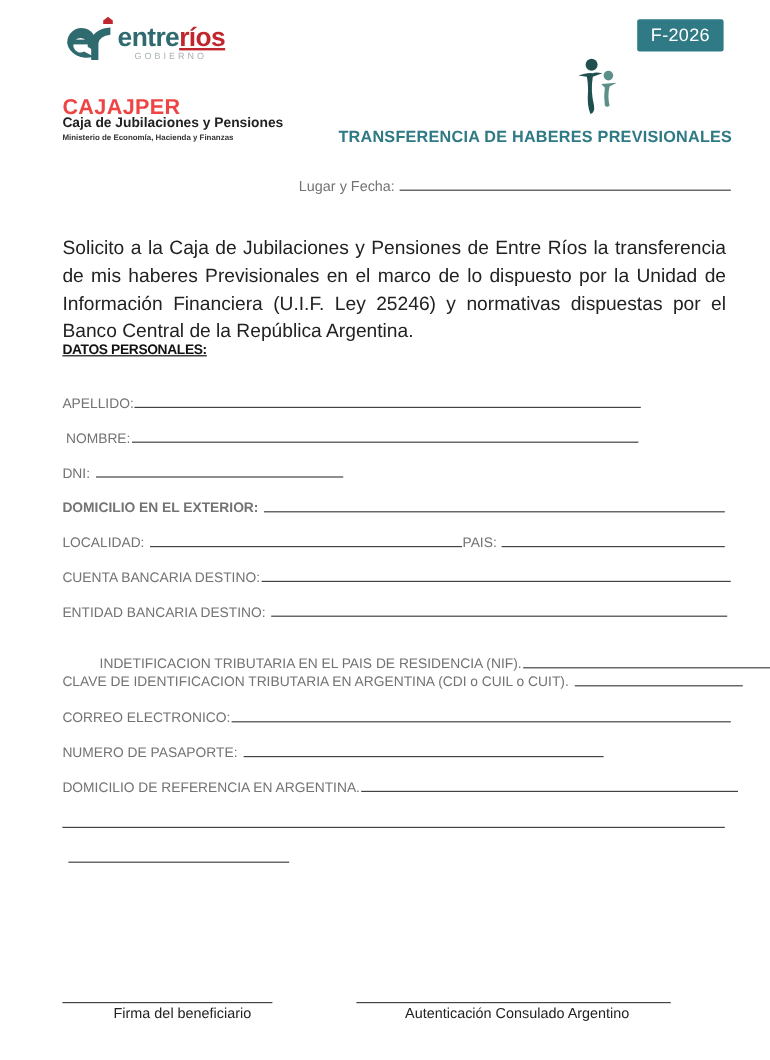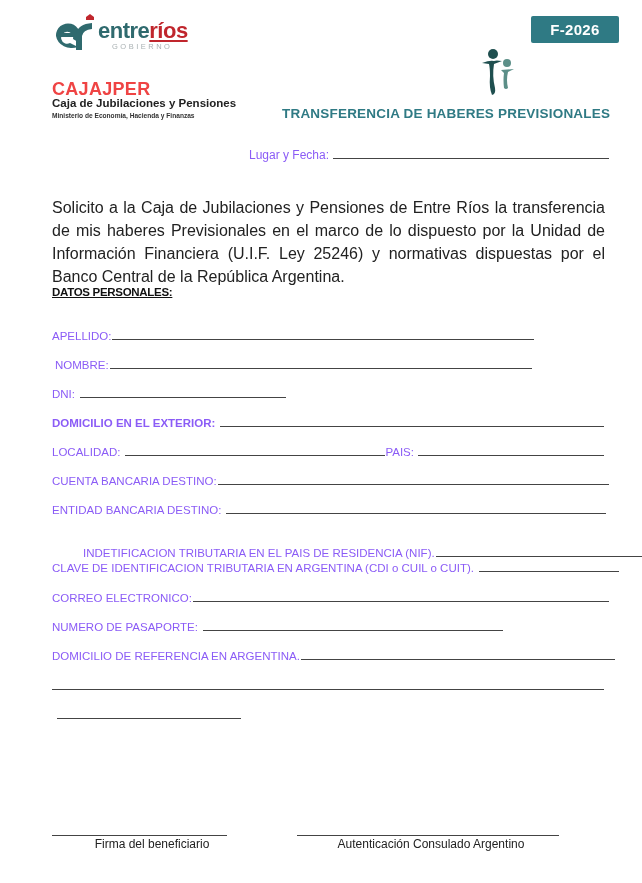--- a/index.html
+++ b/index.html
@@ -14,31 +14,31 @@
     .logo-word { left: 98px; top: 20px; font-size: 22px; font-weight: bold; letter-spacing: -0.5px; line-height: 22px; }
     .logo-word .entre { color: #2f6a6e; }
     .logo-word .rios { color: #c0262d; text-decoration: underline; }
     .logo-sub { left: 112px; top: 42px; font-size: 7.5px; letter-spacing: 2.5px; color: #a9b1b3; }
 
     .org-name { left: 52px; top: 79px; font-size: 18px; font-weight: bold; color: #ef4444; letter-spacing: 0.3px; }
     .org-sub { left: 52px; top: 97px; font-size: 11.5px; font-weight: bold; color: #222; }
     .org-ministry { left: 52px; top: 112px; font-size: 6.6px; font-weight: bold; color: #333; }
 
     .form-code {
-      left: 531px; top: 16px; width: 88px; height: 27px; background: #2f7a84;
-      color: #fff; font-weight: bold; font-size: 15px; border-radius: 2px;
+      left: 531px; top: 16px; width: 72px; height: 27px; background: #2f7a84;
+      color: #fff; font-weight: normal; font-size: 15px; border-radius: 2px;
       display: flex; align-items: center; justify-content: center; letter-spacing: 0.3px;
     }
     .fig-icon { left: 480px; top: 48px; width: 40px; height: 48px; }
     .doc-title { left: 282px; top: 106px; font-size: 13.5px; font-weight: bold; color: #2f7a84; letter-spacing: 0.2px; }
     .line { display: inline-block; border-bottom: 1px solid #444; height: 11px; vertical-align: baseline; }
     .para { left: 52px; top: 196px; width: 553px; font-size: 16px; line-height: 23px; color: #222; text-align: justify; }
     .section-title { left: 52px; top: 286px; font-size: 11.5px; font-weight: bold; text-decoration: underline; color: #111; letter-spacing: -0.3px; }
 
-    .row { position: absolute; left: 52px; display: flex; align-items: baseline; font-size: 11.5px; color: #8b5cf6; white-space: nowrap; }
+    .row { position: absolute; left: 52px; display: flex; align-items: baseline; font-size: 11.5px; color: #737373; white-space: nowrap; }
     .row .line { margin-left: 1px; }
 
     .sig-line { border-top: 1px solid #444; height: 0; }
     .sig-label { font-size: 12px; color: #222; text-align: center; }
   </style>
 </head>
 <body>
 
 <svg class="abs logo-er" viewBox="0 0 46 38">
   <path d="M4 22 a12 12 0 1 1 22 6 l-5 -3 a6 6 0 1 0 -3 4 L26 33 A16 14 0 0 1 4 22 Z" fill="#2f6a6e"></path>

